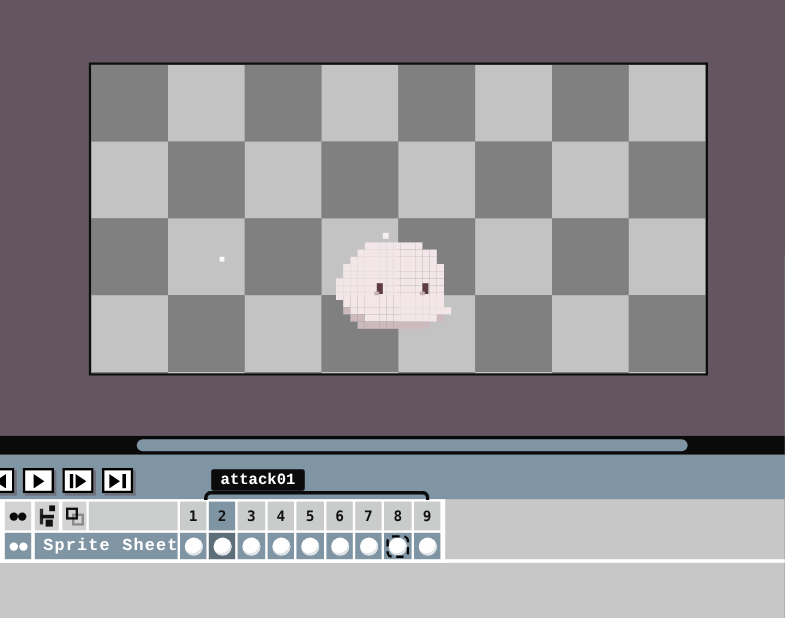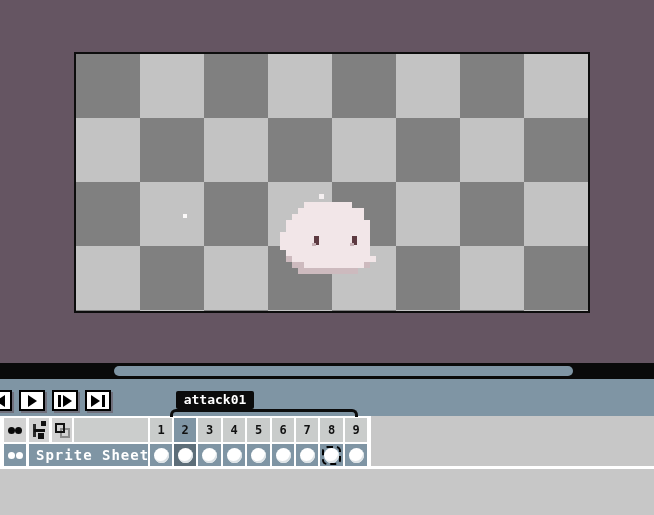--- a/index.html
+++ b/index.html
@@ -1,21 +1,21 @@
 <!DOCTYPE html>
 <html><head>
 <meta charset="utf-8">
 <style>
   html,body{margin:0;padding:0;}
   body{
     width:654px;height:515px;position:relative;overflow:hidden;
     background:#c7c7c7;
     font-family:"DejaVu Sans Mono","Liberation Mono",monospace;
   }
-  .abs{position:absolute;}
+  .abs{position:absolute;font-family:Liberation Mono, monospace;}
   
   #editor{left:0;top:0;width:654px;height:363px;background:#655562;}
   #canvas{left:74px;top:52px;width:512px;height:257px;border:2px solid #0d0d0d;overflow:hidden;background:#808080;}
   .checker-cell{position:absolute;width:64px;height:64px;}
   .px{position:absolute;}
   
   #scrollstrip{left:0;top:363px;width:654px;height:16px;background:#0a0a0a;}
   #scrollhandle{position:absolute;left:114px;top:3px;width:459px;height:10px;background:#7f95a4;border-radius:5px;}
   
   #timeline-band{left:0;top:379px;width:654px;height:37px;background:#7f95a4;}

